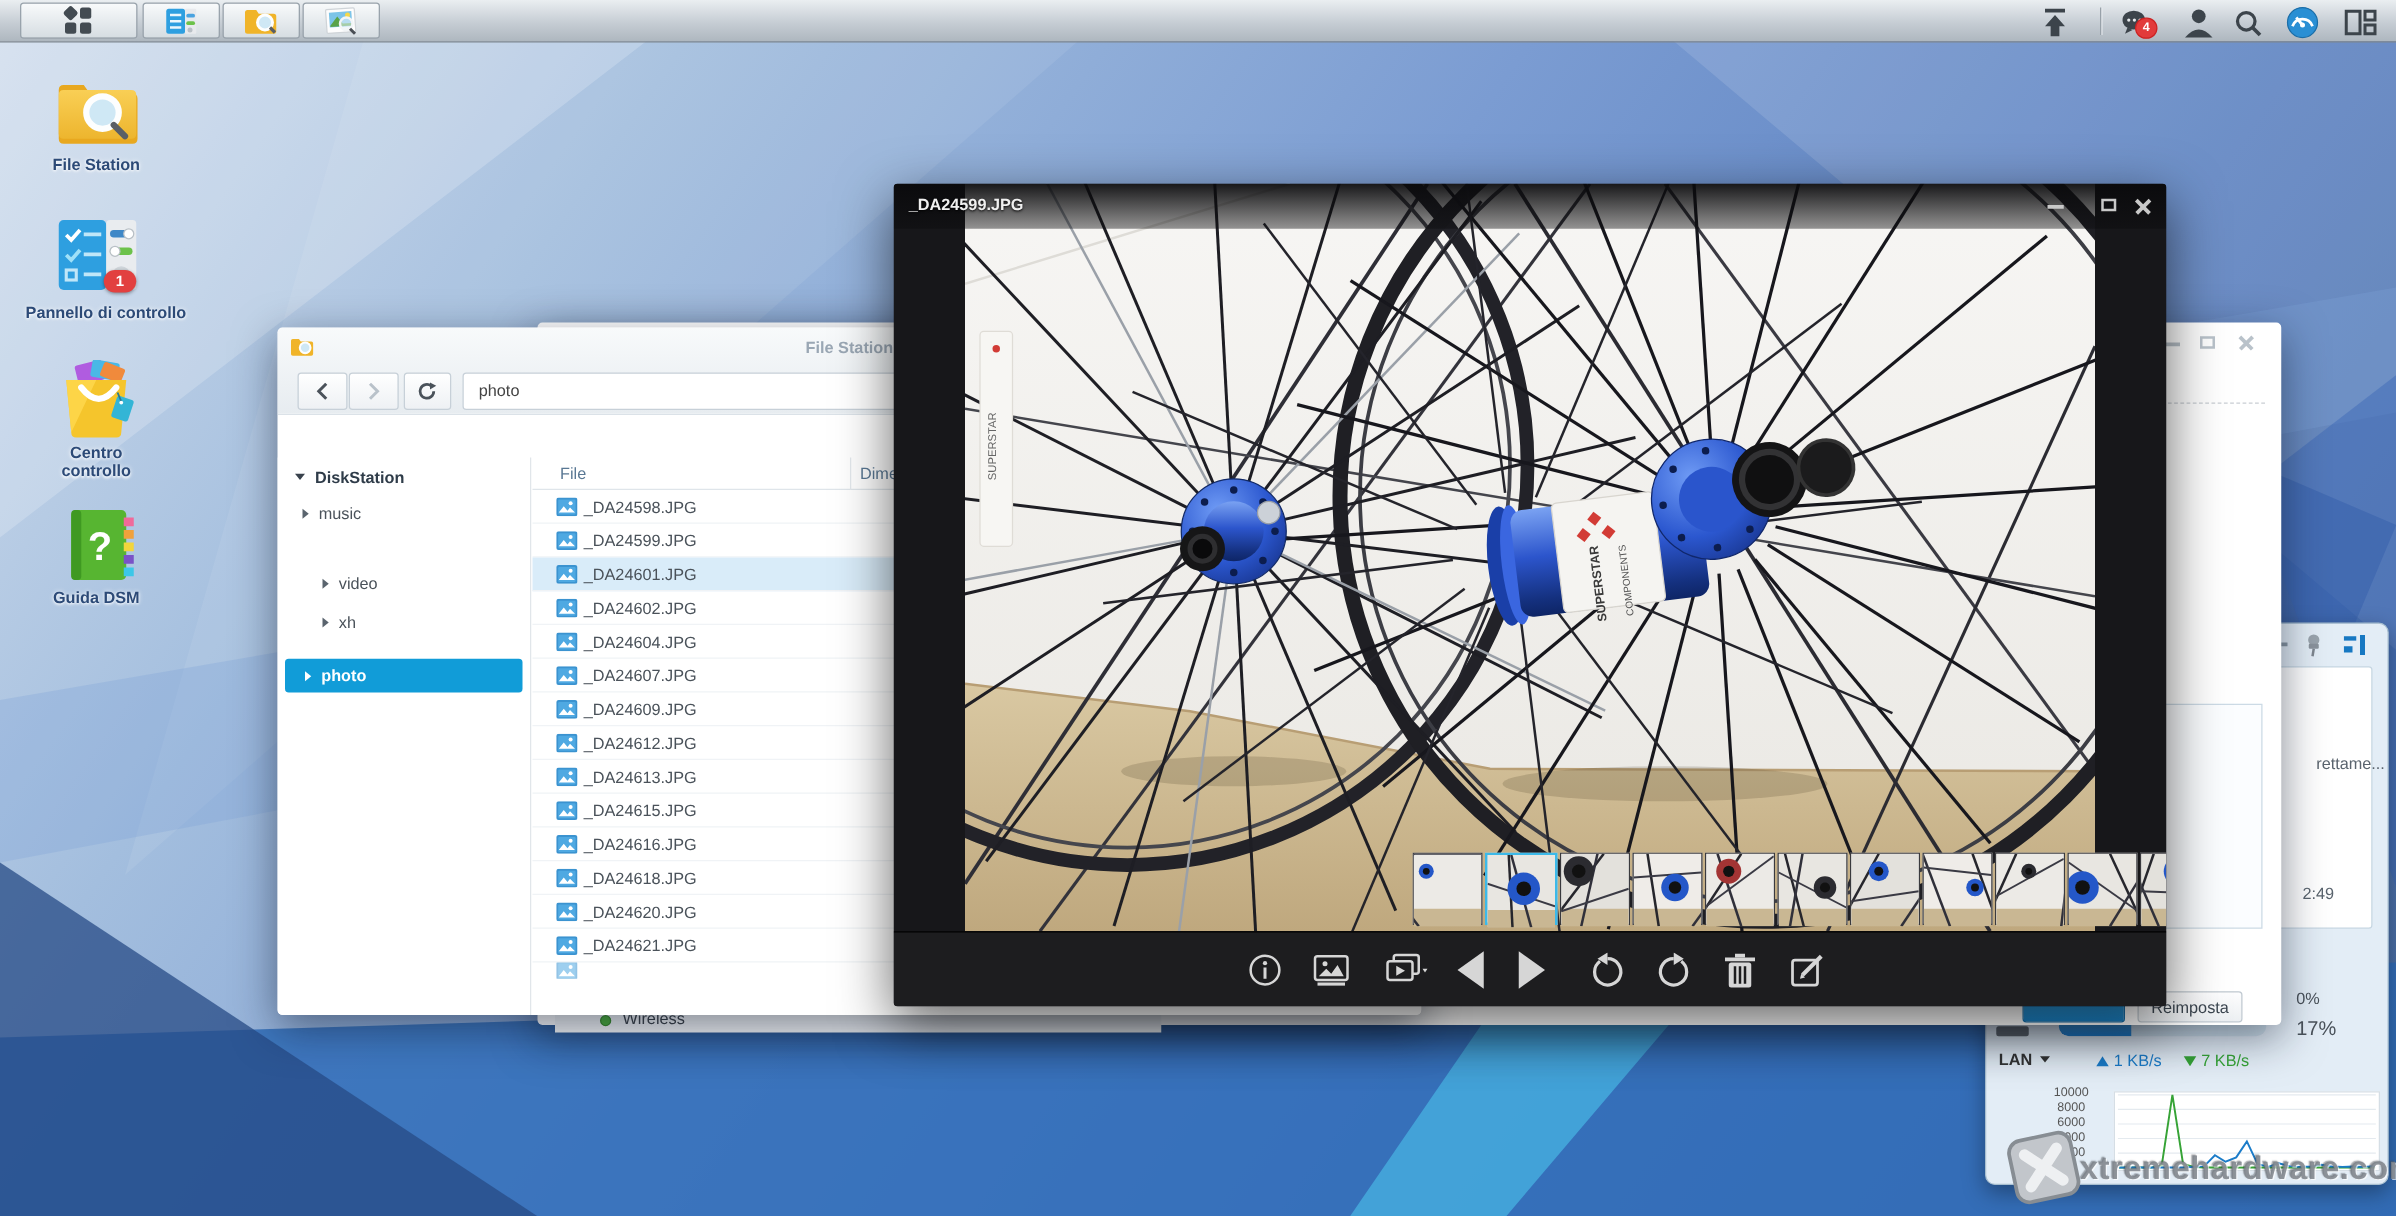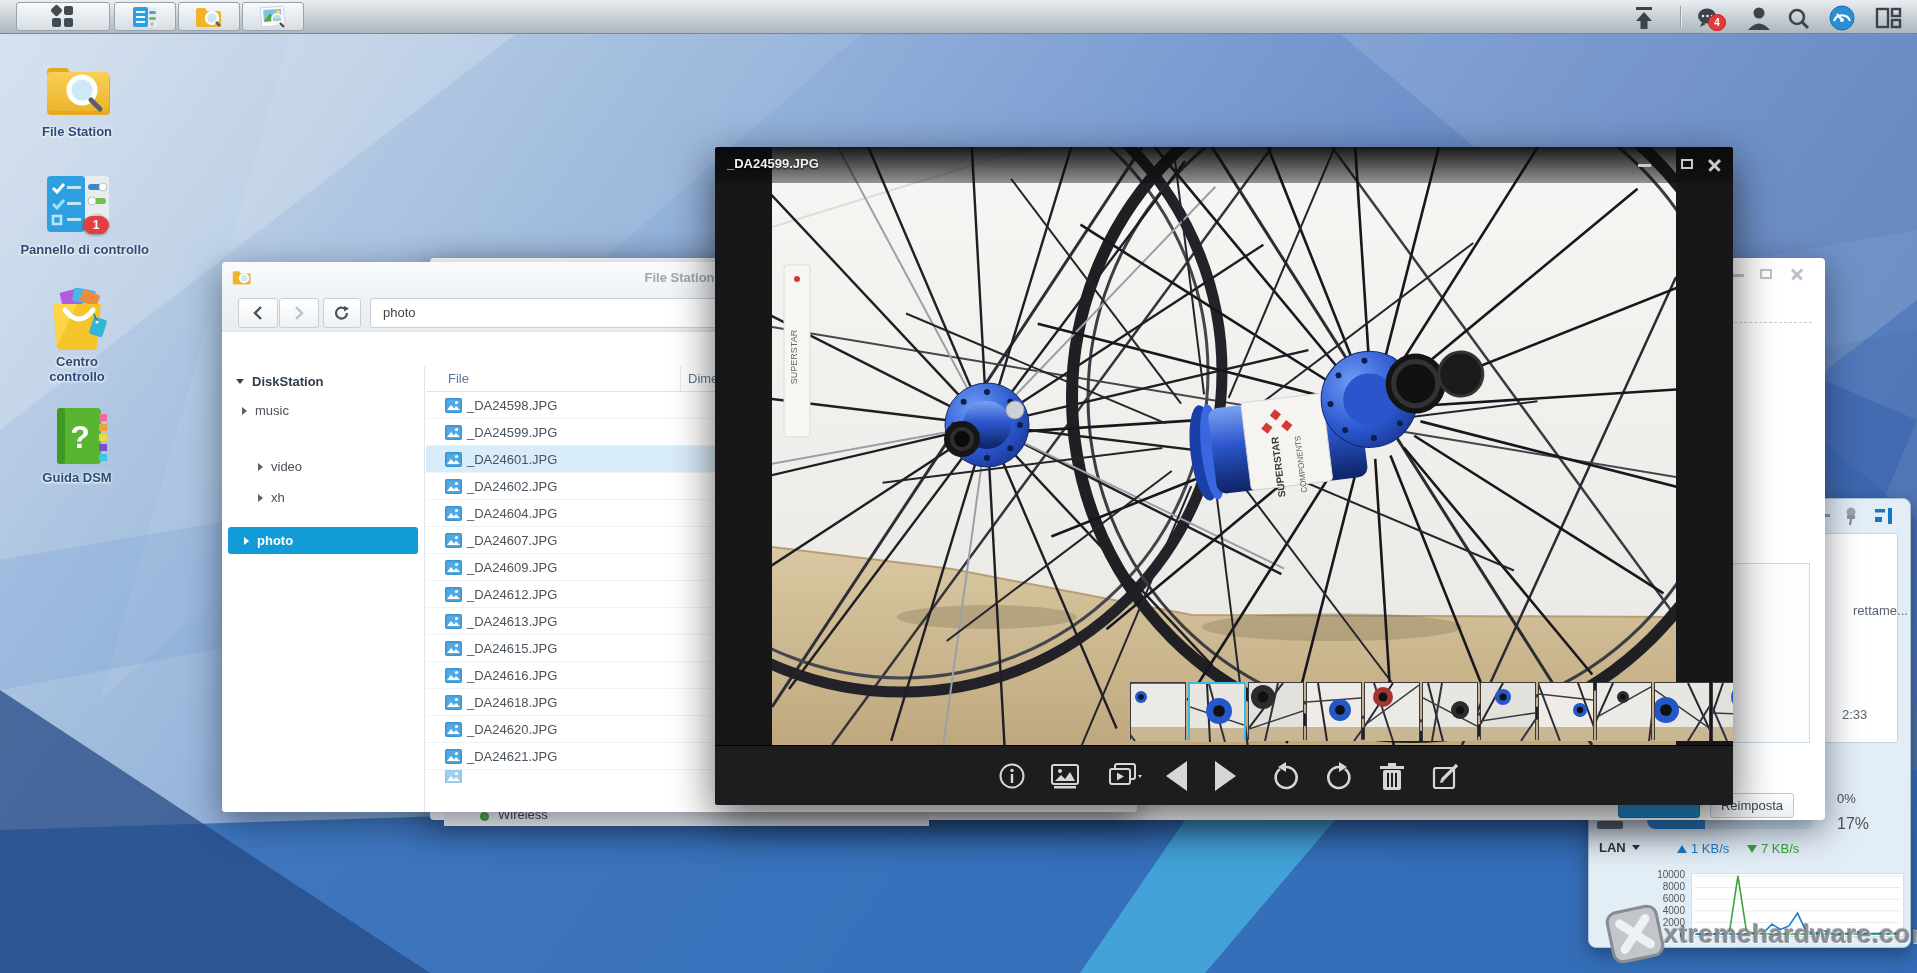--- a/index.html
+++ b/index.html
@@ -75,21 +75,21 @@
   #wg-ram-bar{left:58px;top:314px;width:166px;height:16px;background:#cfe0eb;border-radius:8px;overflow:hidden;}
   #wg-ram-fill{width:58px;height:16px;background:linear-gradient(#4aa3e2,#1d7fd0);border-radius:8px 0 0 8px;}
   #wg-lan{left:10px;top:341px;font-size:13px;font-weight:bold;color:#333;display:flex;align-items:center;gap:6px;}
   .rate{position:absolute;top:342px;font-size:13px;display:flex;align-items:center;gap:4px;}
   #rate-up{left:88px;color:#1b7cc9;}
   #rate-dn{left:158px;color:#36a336;}
   .arr{display:inline-block;width:0;height:0;}
   .arr.up{border-left:5px solid transparent;border-right:5px solid transparent;border-bottom:8px solid #1b7cc9;}
   .arr.dn{border-left:5px solid transparent;border-right:5px solid transparent;border-top:8px solid #36a336;}
   #chart-plot{left:102px;top:374px;width:213px;height:64px;background:#fff;border:1px solid #d5dee5;}
-  .ytick{position:absolute;width:56px;left:40px;text-align:right;font-size:10px;color:#555;}
+  .ytick{position:absolute;width:56px;left:40px;text-align:center;font-size:10px;color:#555;}
   
   #watermark{left:1606px;top:898px;width:311px;height:72px;z-index:60;display:flex;align-items:center;pointer-events:none;}
   #wm-text{font-size:26px;font-weight:bold;letter-spacing:.5px;color:rgba(125,131,138,.85);text-shadow:1px 1px 0 rgba(255,255,255,.65),-1px -1px 1px rgba(55,60,66,.45);white-space:nowrap;}
 </style>
 </head>
 <body>
 
 <div id="stage">
 
   <svg class="abs" style="left:0;top:0;z-index:1" width="1917" height="973">
@@ -264,21 +264,21 @@
       <rect x="5" y="9" width="8" height="4" rx="1" fill="#8a939c"></rect>
       <line x1="9" y1="13" x2="8" y2="19" stroke="#7d858d" stroke-width="2"></line>
     </svg>
     <svg class="abs" style="left:286px;top:9px;" width="18" height="16" viewBox="0 0 18 16">
       <rect x="0" y="1" width="10" height="3.5" fill="#1778c2"></rect>
       <rect x="0" y="9" width="7" height="5" fill="#1778c2"></rect>
       <rect x="13" y="0" width="4" height="16" fill="#1778c2"></rect>
     </svg>
     <div class="abs" id="wg-box"></div>
     <div class="abs" id="wg-conn">rettame...</div>
-    <div class="abs" id="wg-uptime">2:33</div>
+    <div class="abs" id="wg-uptime">2:49</div>
     <div class="abs" id="wg-cpu">0%</div>
     <div class="abs" id="wg-ram-smudge"></div>
     <div class="abs" id="wg-ram-bar">
         <div id="wg-ram-fill"></div>
       </div>
     <div class="abs" id="wg-ram">17%</div>
     <div class="abs" id="wg-lan">
       <span>LAN</span>
       <span class="caret-dn" style="border-top-color:#333;"></span>
     </div>

